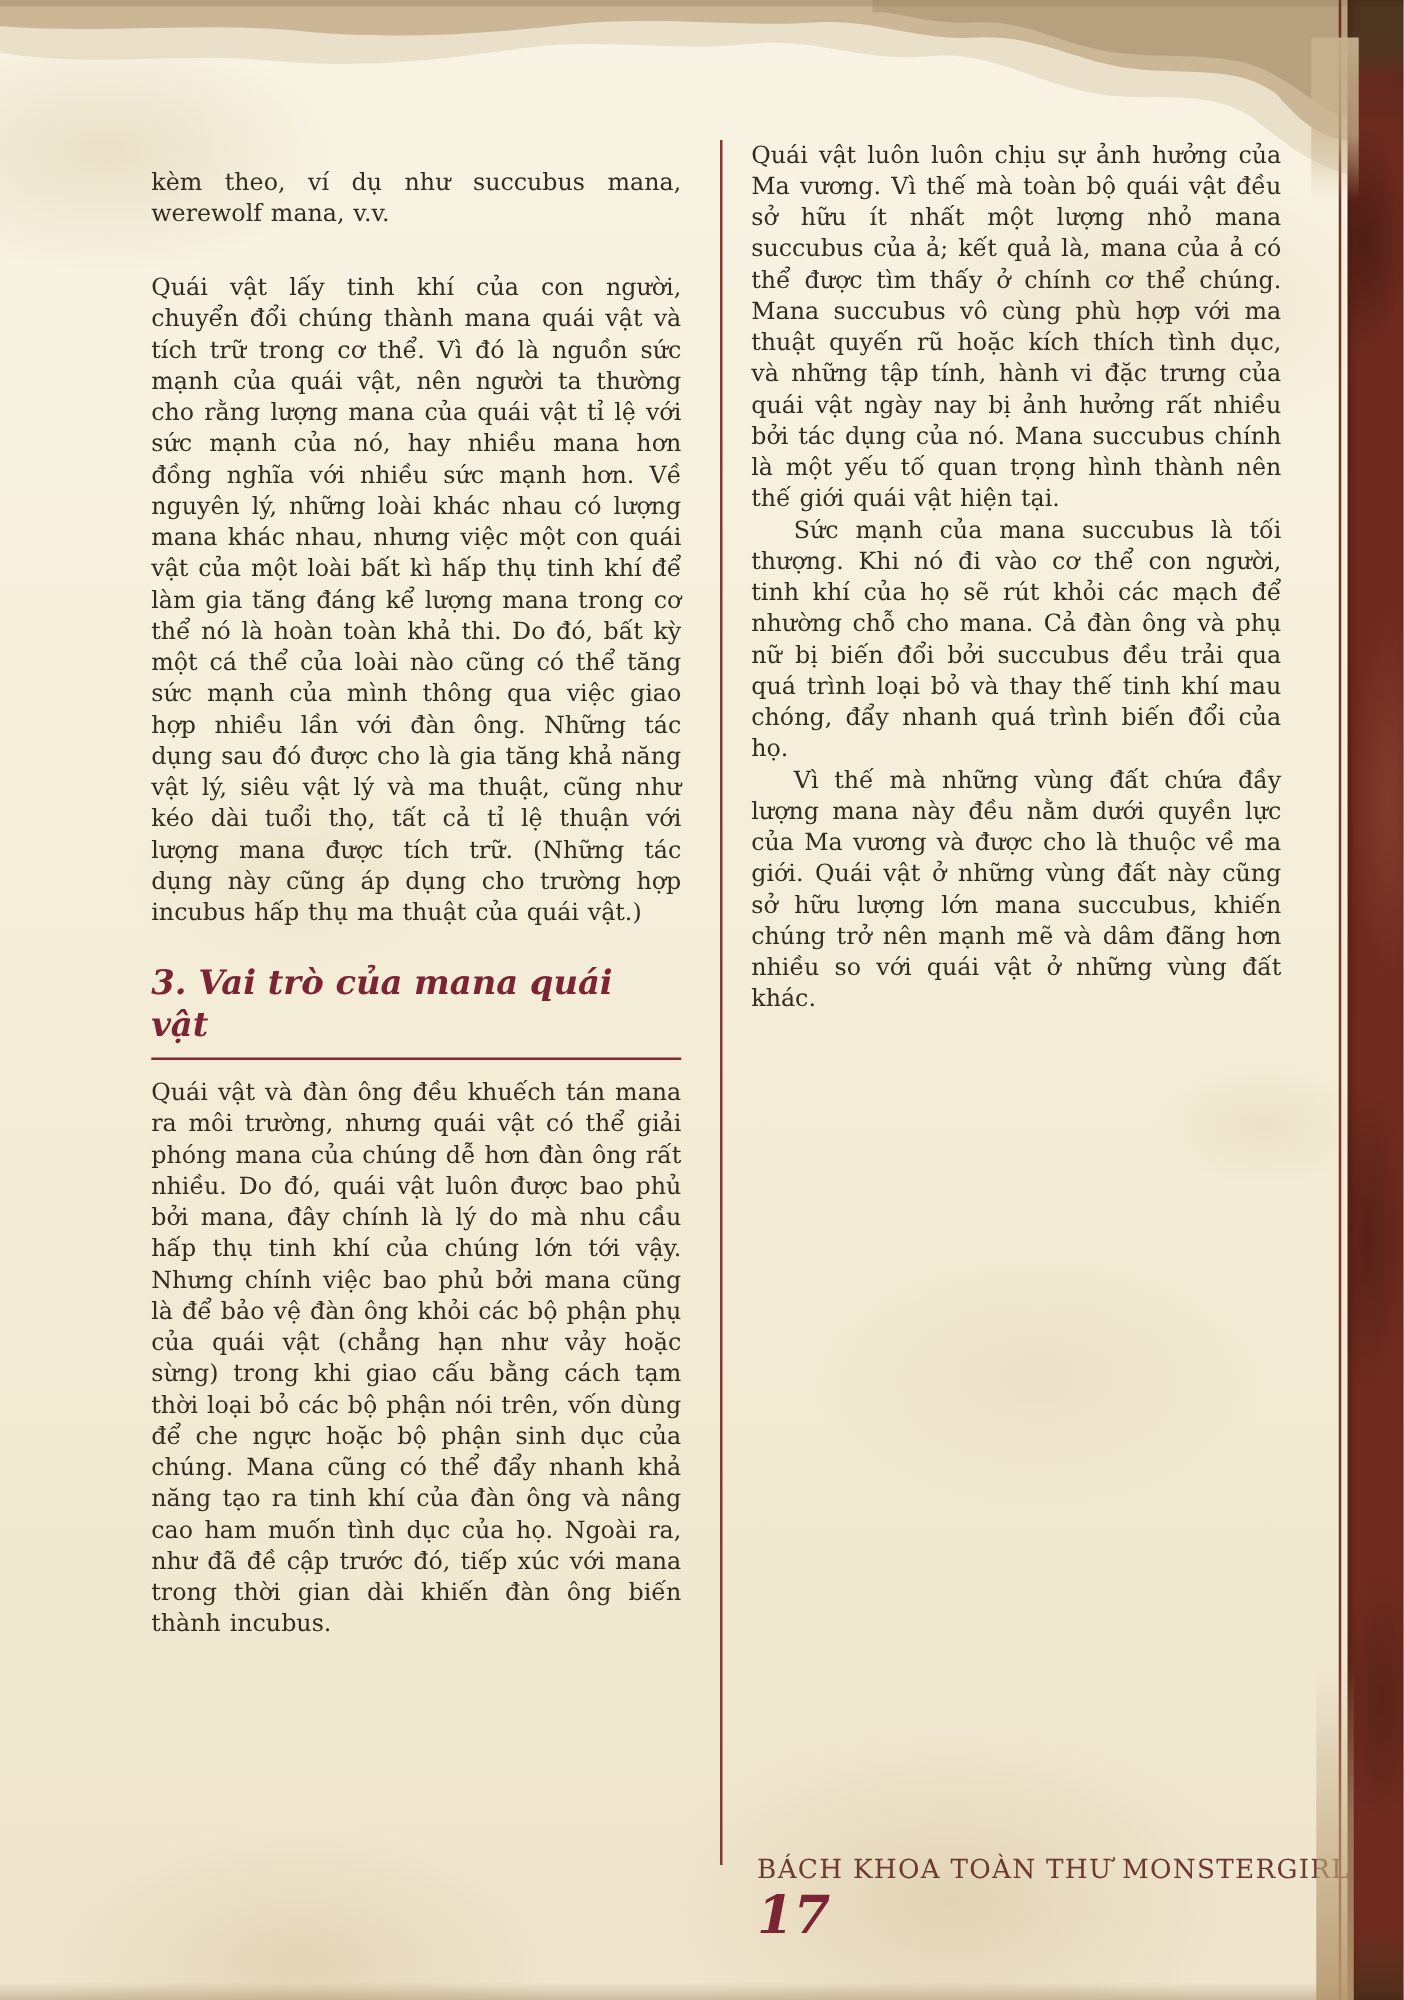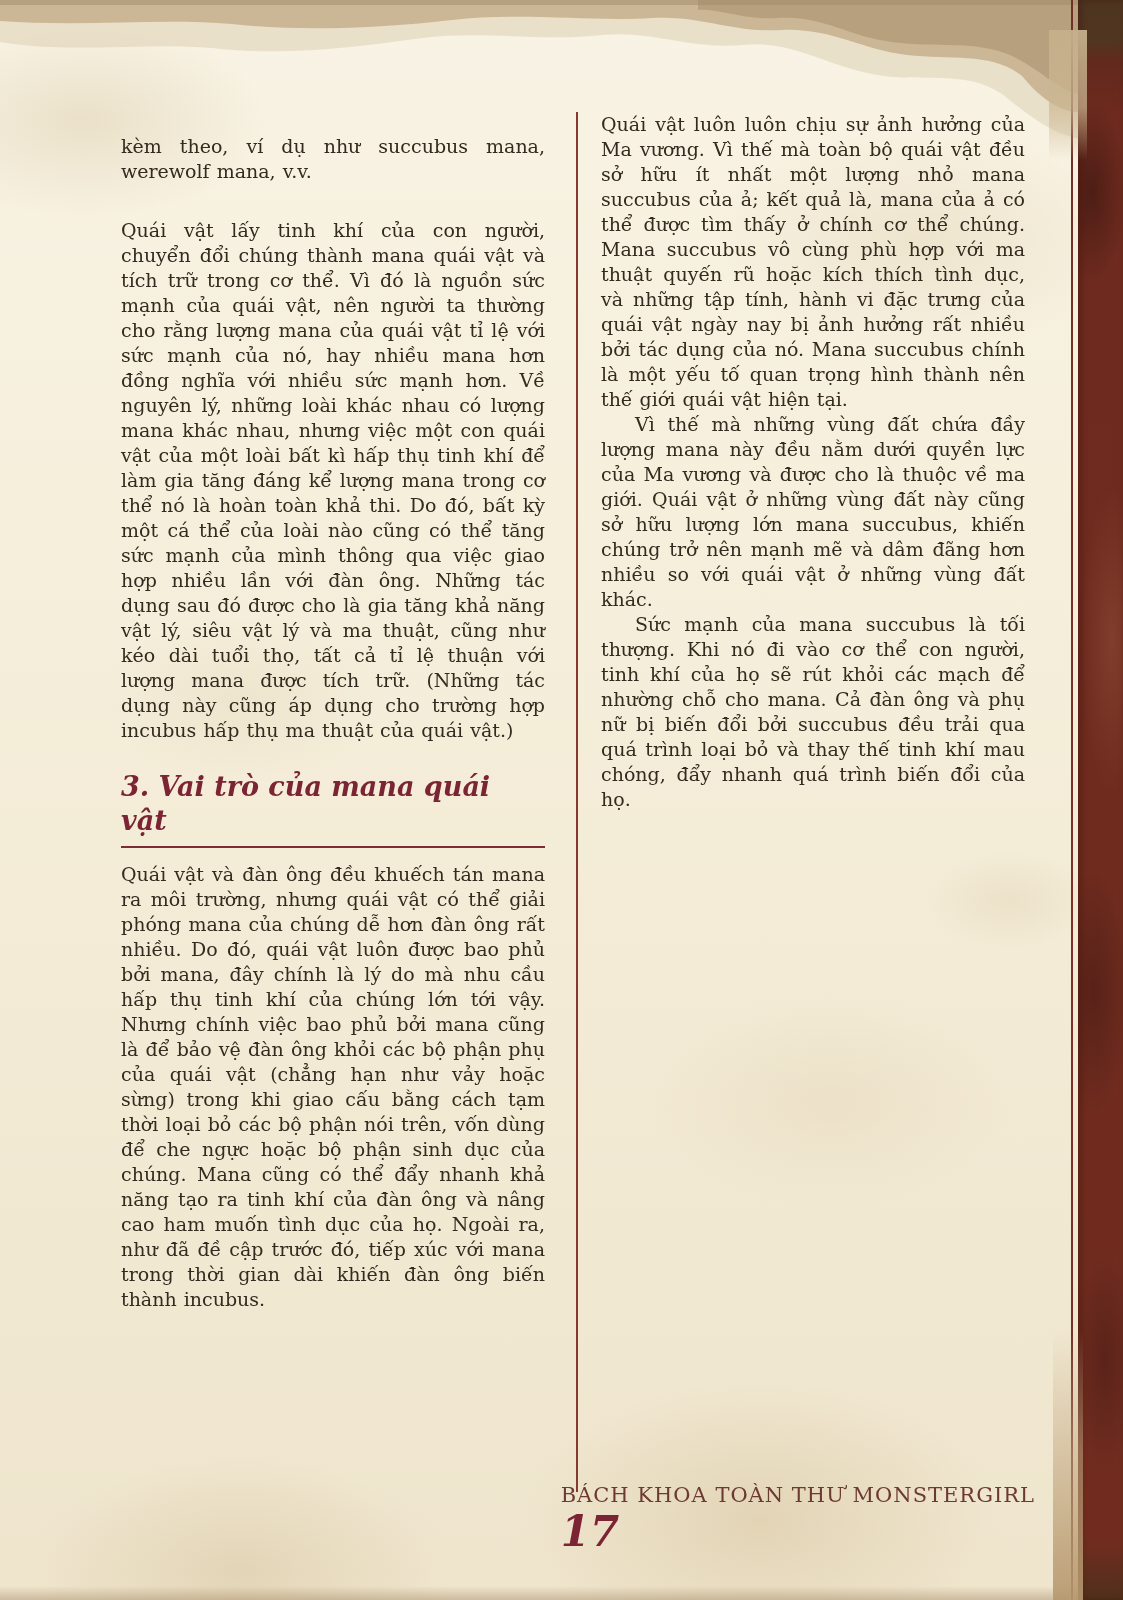--- a/index.html
+++ b/index.html
@@ -69,20 +69,21 @@
   .footer{
     position:absolute; right:88px; bottom:44px; z-index:5;
     display:flex; align-items:baseline; flex-direction:column;
   }
   .footer-title{
     font-size:21px; color:#6d3a33; letter-spacing:1px; font-family:"DejaVu Serif", serif;
   }
   .page-number{
     font-size:42px; font-style:italic; font-weight:bold; color:#7b2433;
     font-family:"DejaVu Serif", serif;
+    margin-left:45px;
   }
 </style>
 </head>
 <body>
 
 <div class="page">
 
   <div class="stains"></div>
 
   <svg class="torn-top" width="1085" height="150" viewBox="0 0 1085 150" preserveAspectRatio="none">
@@ -105,22 +106,22 @@
     <p class="body intro">kèm theo, ví dụ như succubus mana, werewolf mana, v.v.</p>
 
     <p class="body after-h">Quái vật lấy tinh khí của con người, chuyển đổi chúng thành mana quái vật và tích trữ trong cơ thể. Vì đó là nguồn sức mạnh của quái vật, nên người ta thường cho rằng lượng mana của quái vật tỉ lệ với sức mạnh của nó, hay nhiều mana hơn đồng nghĩa với nhiều sức mạnh hơn. Về nguyên lý, những loài khác nhau có lượng mana khác nhau, nhưng việc một con quái vật của một loài bất kì hấp thụ tinh khí để làm gia tăng đáng kể lượng mana trong cơ thể nó là hoàn toàn khả thi. Do đó, bất kỳ một cá thể của loài nào cũng có thể tăng sức mạnh của mình thông qua việc giao hợp nhiều lần với đàn ông. Những tác dụng sau đó được cho là gia tăng khả năng vật lý, siêu vật lý và ma thuật, cũng như kéo dài tuổi thọ, tất cả tỉ lệ thuận với lượng mana được tích trữ. (Những tác dụng này cũng áp dụng cho trường hợp incubus hấp thụ ma thuật của quái vật.)</p>
 
     <h2 class="heading mt">3. Vai trò của mana quái vật</h2>
     <p class="body after-h">Quái vật và đàn ông đều khuếch tán mana ra môi trường, nhưng quái vật có thể giải phóng mana của chúng dễ hơn đàn ông rất nhiều. Do đó, quái vật luôn được bao phủ bởi mana, đây chính là lý do mà nhu cầu hấp thụ tinh khí của chúng lớn tới vậy. Nhưng chính việc bao phủ bởi mana cũng là để bảo vệ đàn ông khỏi các bộ phận phụ của quái vật (chẳng hạn như vảy hoặc sừng) trong khi giao cấu bằng cách tạm thời loại bỏ các bộ phận nói trên, vốn dùng để che ngực hoặc bộ phận sinh dục của chúng. Mana cũng có thể đẩy nhanh khả năng tạo ra tinh khí của đàn ông và nâng cao ham muốn tình dục của họ. Ngoài ra, như đã đề cập trước đó, tiếp xúc với mana trong thời gian dài khiến đàn ông biến thành incubus.</p>
   </div>
 
   <div class="col col-right">
     <p class="body">Quái vật luôn luôn chịu sự ảnh hưởng của Ma vương. Vì thế mà toàn bộ quái vật đều sở hữu ít nhất một lượng nhỏ mana succubus của ả; kết quả là, mana của ả có thể được tìm thấy ở chính cơ thể chúng. Mana succubus vô cùng phù hợp với ma thuật quyến rũ hoặc kích thích tình dục, và những tập tính, hành vi đặc trưng của quái vật ngày nay bị ảnh hưởng rất nhiều bởi tác dụng của nó. Mana succubus chính là một yếu tố quan trọng hình thành nên thế giới quái vật hiện tại.</p>
+    <p class="body indent">Sức mạnh của mana succubus là tối thượng. Khi nó đi vào cơ thể con người, tinh khí của họ sẽ rút khỏi các mạch để nhường chỗ cho mana. Cả đàn ông và phụ nữ bị biến đổi bởi succubus đều trải qua quá trình loại bỏ và thay thế tinh khí mau chóng, đẩy nhanh quá trình biến đổi của họ.</p>
     <p class="body indent">Vì thế mà những vùng đất chứa đầy lượng mana này đều nằm dưới quyền lực của Ma vương và được cho là thuộc về ma giới. Quái vật ở những vùng đất này cũng sở hữu lượng lớn mana succubus, khiến chúng trở nên mạnh mẽ và dâm đãng hơn nhiều so với quái vật ở những vùng đất khác.</p>
-    <p class="body indent">Sức mạnh của mana succubus là tối thượng. Khi nó đi vào cơ thể con người, tinh khí của họ sẽ rút khỏi các mạch để nhường chỗ cho mana. Cả đàn ông và phụ nữ bị biến đổi bởi succubus đều trải qua quá trình loại bỏ và thay thế tinh khí mau chóng, đẩy nhanh quá trình biến đổi của họ.</p>
   </div>
 
   <div class="footer">
     <span class="footer-title">BÁCH KHOA TOÀN THƯ MONSTERGIRL</span>
     <span class="page-number">17</span>
   </div>
 
   <div class="edge-line"></div>
   <div class="side-bar"></div>
   <div class="edge-tan-top"></div>

